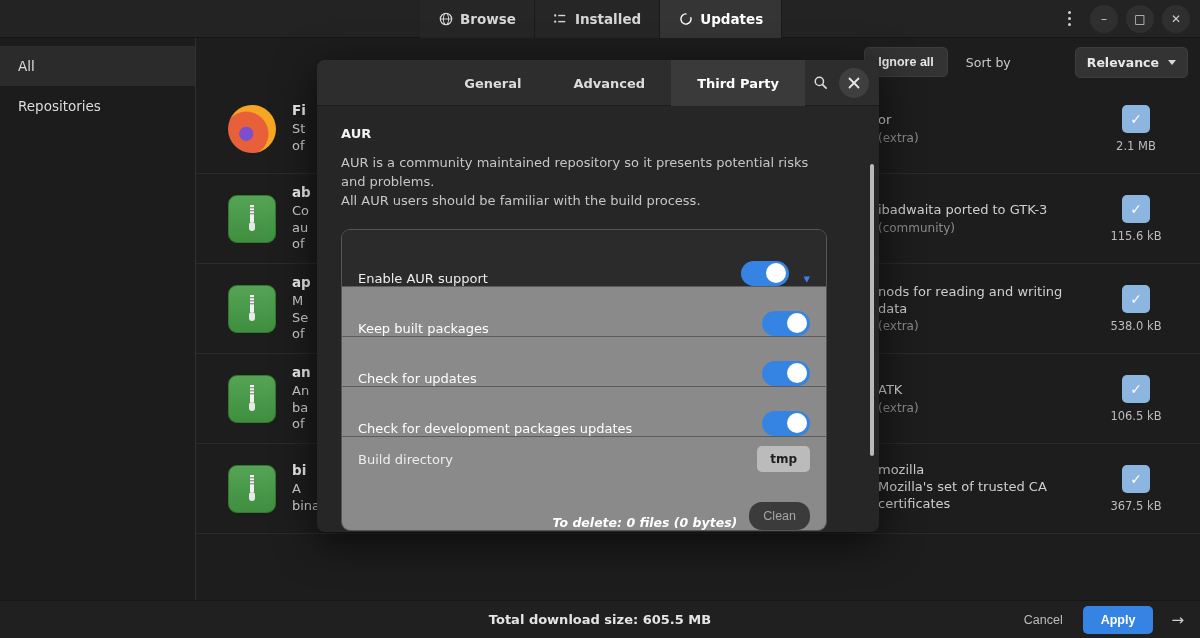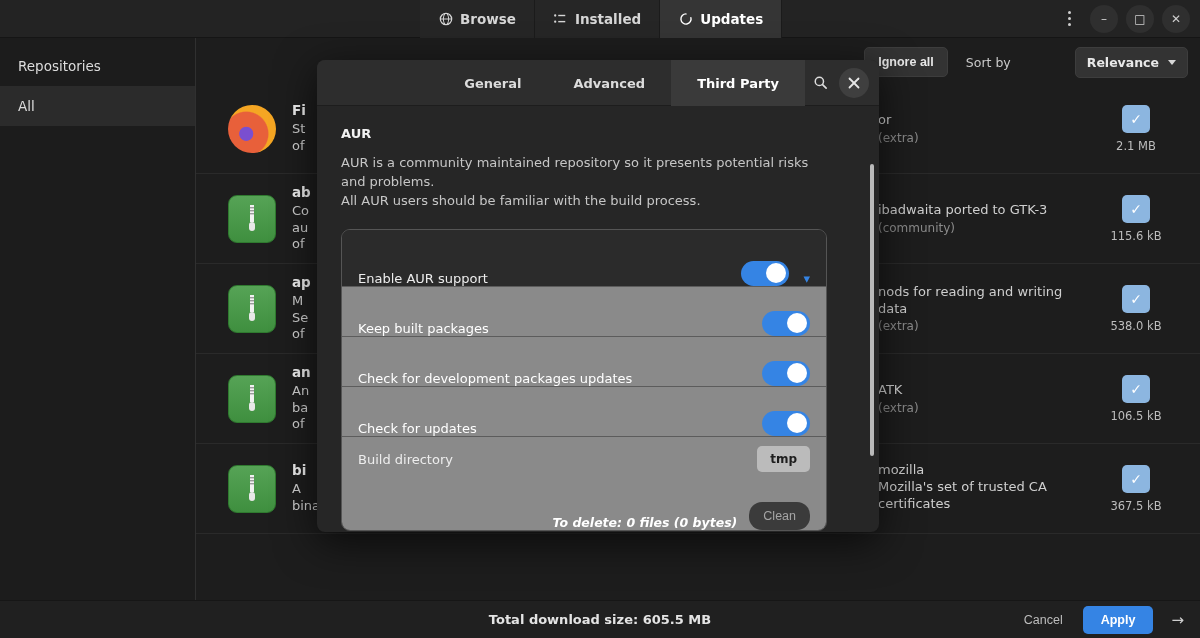--- a/index.html
+++ b/index.html
@@ -209,25 +209,25 @@
           <i></i>
           <i></i>
         </div>
       <div class="wbtn">–</div>
       <div class="wbtn">□</div>
       <div class="wbtn">✕</div>
     </div>
   </div>
 
   <div class="sidebar">
+    <div class="side-item active">
+      <span>All</span>
+    </div>
     <div class="side-item">
       <span>Repositories</span>
-    </div>
-    <div class="side-item active">
-      <span>All</span>
     </div>
   </div>
 
   <div class="content">
     <div class="ctoolbar">
       <button class="btn">Ignore all</button>
       <span class="sortlabel">Sort by</span>
       <div class="dropdown">
         <span>Relevance</span>
         <span class="caret"></span>
@@ -433,27 +433,27 @@
             </div>
           <span class="chevron">▾</span>
         </div>
         <div class="row sub">
           <div class="lbl">Keep built packages</div>
           <div class="toggle">
               <div class="knob"></div>
             </div>
         </div>
         <div class="row sub">
-          <div class="lbl">Check for development packages updates</div>
+          <div class="lbl">Check for updates</div>
           <div class="toggle">
               <div class="knob"></div>
             </div>
         </div>
         <div class="row sub">
-          <div class="lbl">Check for updates</div>
+          <div class="lbl">Check for development packages updates</div>
           <div class="toggle">
               <div class="knob"></div>
             </div>
         </div>
         <div class="row dir">
           <div class="lbl">Build directory</div>
           <div class="tmpbtn">tmp</div>
         </div>
         <div class="row clean">
           <div class="todelete">To delete:  0 files  (0 bytes)</div>

